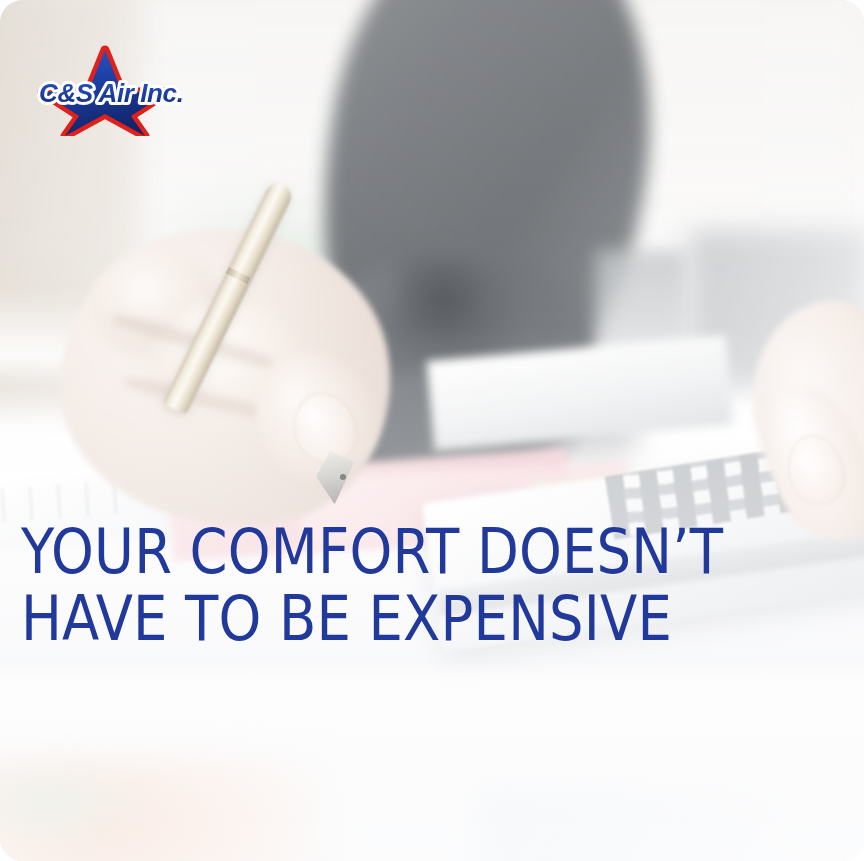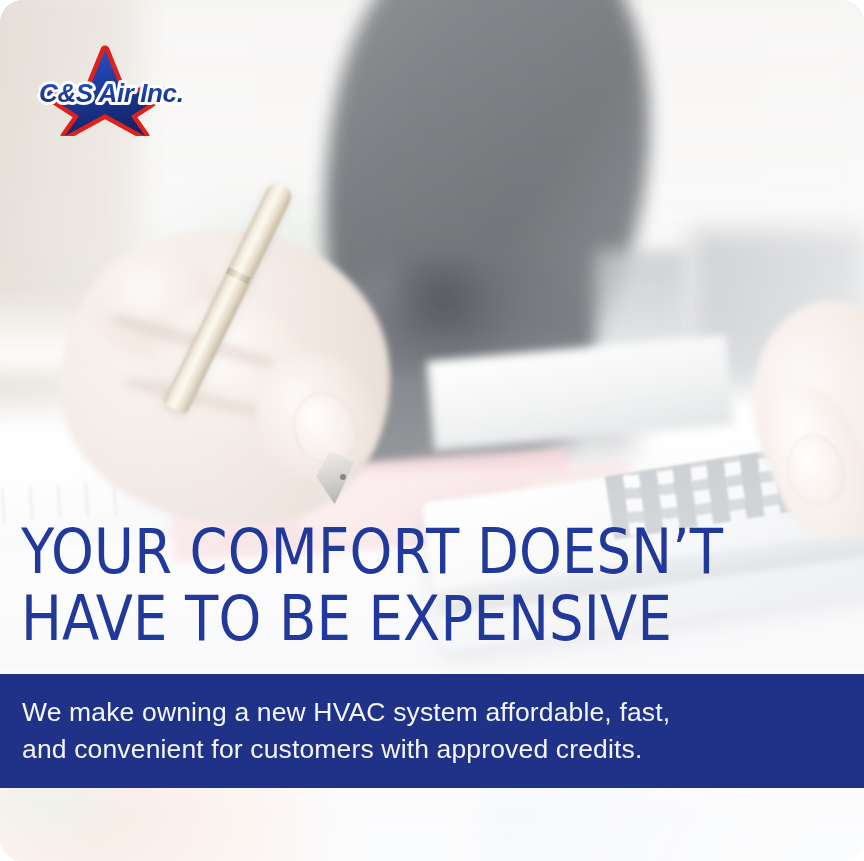--- a/index.html
+++ b/index.html
@@ -443,18 +443,14 @@
       <g transform="translate(0,0)">
         <text x="9" y="58" font-family="'Liberation Sans','DejaVu Sans',sans-serif" font-size="26" font-weight="bold" font-style="italic" letter-spacing="-0.4" fill="none" stroke="#ffffff" stroke-width="6" stroke-linejoin="round" paint-order="stroke">C&amp;S Air Inc.</text>
         <text x="9" y="58" font-family="'Liberation Sans','DejaVu Sans',sans-serif" font-size="26" font-weight="bold" font-style="italic" letter-spacing="-0.4" fill="url(#txtGrad)">C&amp;S Air Inc.</text>
       </g>
     </svg>
   </div>
 
   <h1 class="headline">YOUR COMFORT DOESN’T
 HAVE TO BE EXPENSIVE</h1>
 
-  <div class="banner">
-    <p class="banner-text">We make owning a new HVAC system affordable, fast,
-and convenient for customers with approved credits.</p>
-  </div>
 
 </div>
 
 </body></html>

